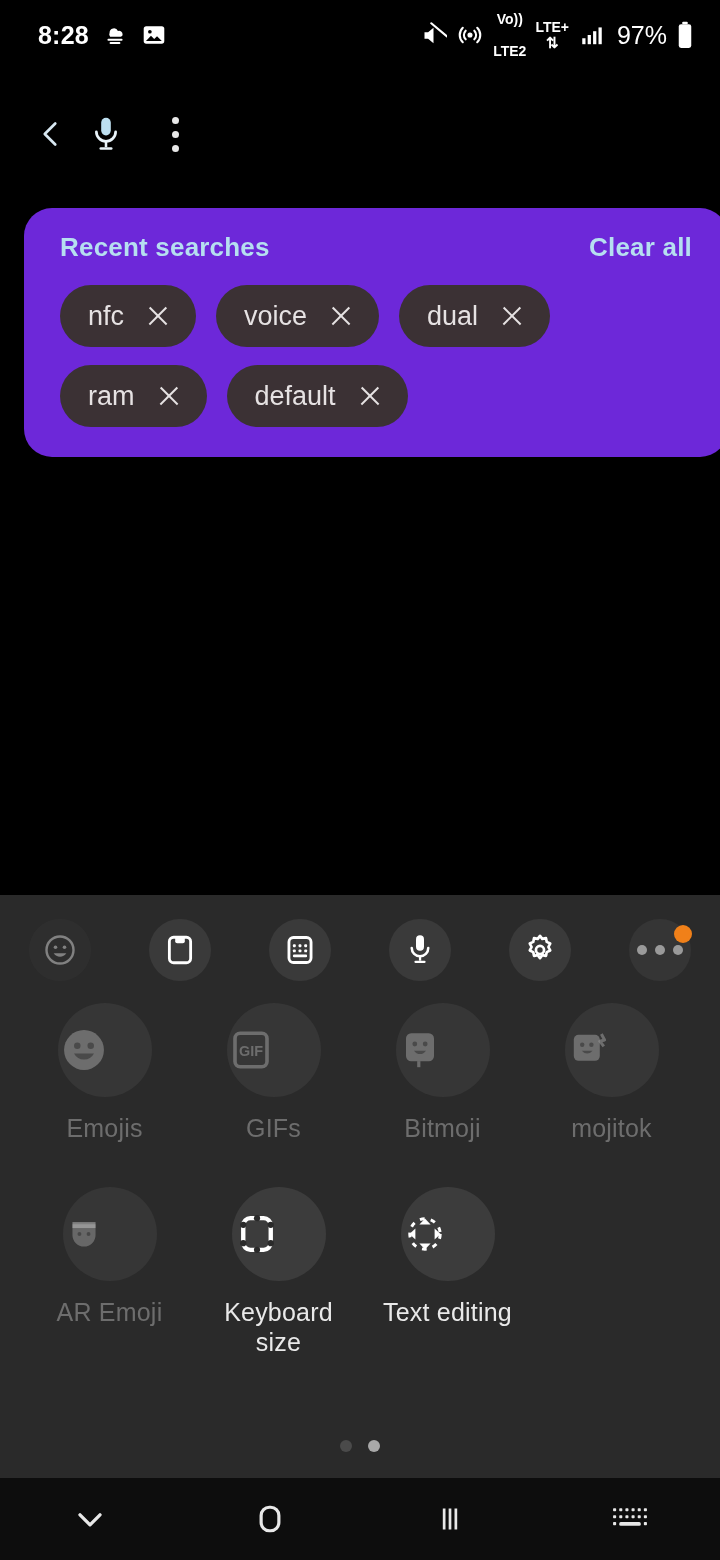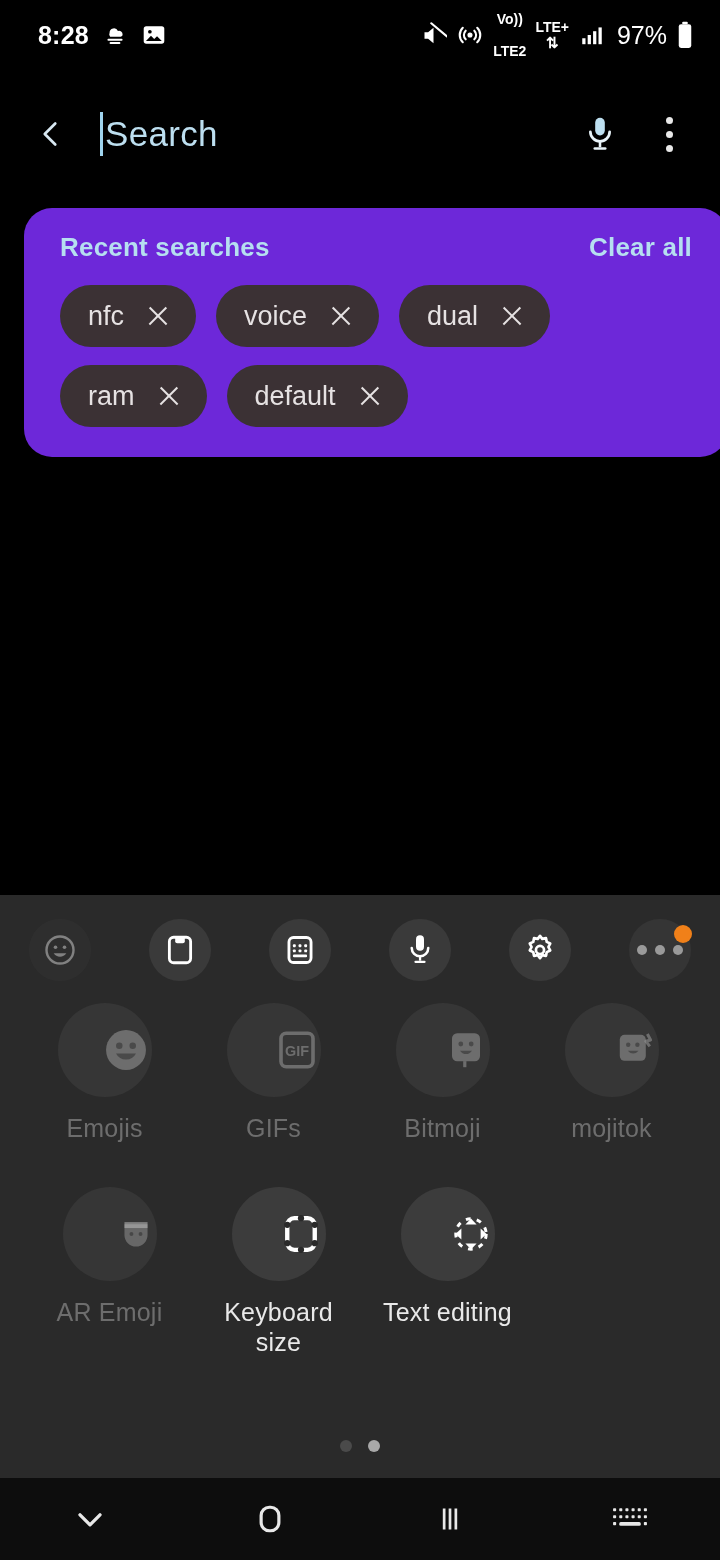--- a/index.html
+++ b/index.html
@@ -91,21 +91,21 @@
   }
   .tb-dots{ display:flex; gap:8px; align-items:center; }
   .tb-dots span{ width:10px; height:10px; border-radius:50%; background:#9a9a9a; }
 
   
   .kb-grid{ position:absolute; top:108px; left:0; width:720px; }
   .kb-row{ display:flex; }
   .kb-cell{ width:169px; display:flex; flex-direction:column; align-items:center; }
   .kb-icon{
     width:94px; height:94px; border-radius:50%; background:#3c3c3c;
-    display:flex; align-items:center; justify-content:flex-end;
+    display:flex; align-items:center; justify-content:flex-start;
   }
   .kb-cell.dim .kb-icon{ background:#363636; }
   .kb-cell.dim .kb-label{ color:#6d6d6d; }
   .kb-cell.dim .kb-icon svg *{ opacity:.55; }
   .kb-label{
     margin-top:16px; font-size:25px; color:#e9e9e9; text-align:center;
     line-height:30px; letter-spacing:.2px;
   }
   .row2{ margin-top:44px; }
 
@@ -187,24 +187,20 @@
         </svg>
       </span>
     </div>
   </div>
 
   <div class="searchbar">
     <div class="back-btn">
       <svg width="34" height="34" viewBox="0 0 24 24">
         <path d="M15 4.6 7.6 12 15 19.4" stroke="#d8e8f2" stroke-width="1.9" fill="none" stroke-linecap="round" stroke-linejoin="round"></path>
       </svg>
-    </div>
-    <div class="search-field">
-      <span class="caret"></span>
-      <span class="search-placeholder">Search</span>
     </div>
     <div class="mic-btn">
       <svg width="34" height="38" viewBox="0 0 24 26">
         <rect x="8.6" y="1.6" width="6.8" height="12.4" rx="3.4" fill="#bddff0"></rect>
         <path d="M5.2 11.4a6.8 6.8 0 0 0 13.6 0" stroke="#e9f4fa" stroke-width="1.9" fill="none" stroke-linecap="round"></path>
         <rect x="11.1" y="18" width="1.8" height="4.3" fill="#e9f4fa"></rect>
         <rect x="7.4" y="22.3" width="9.2" height="1.8" rx=".9" fill="#e9f4fa"></rect>
       </svg>
     </div>
     <div class="more-btn">

